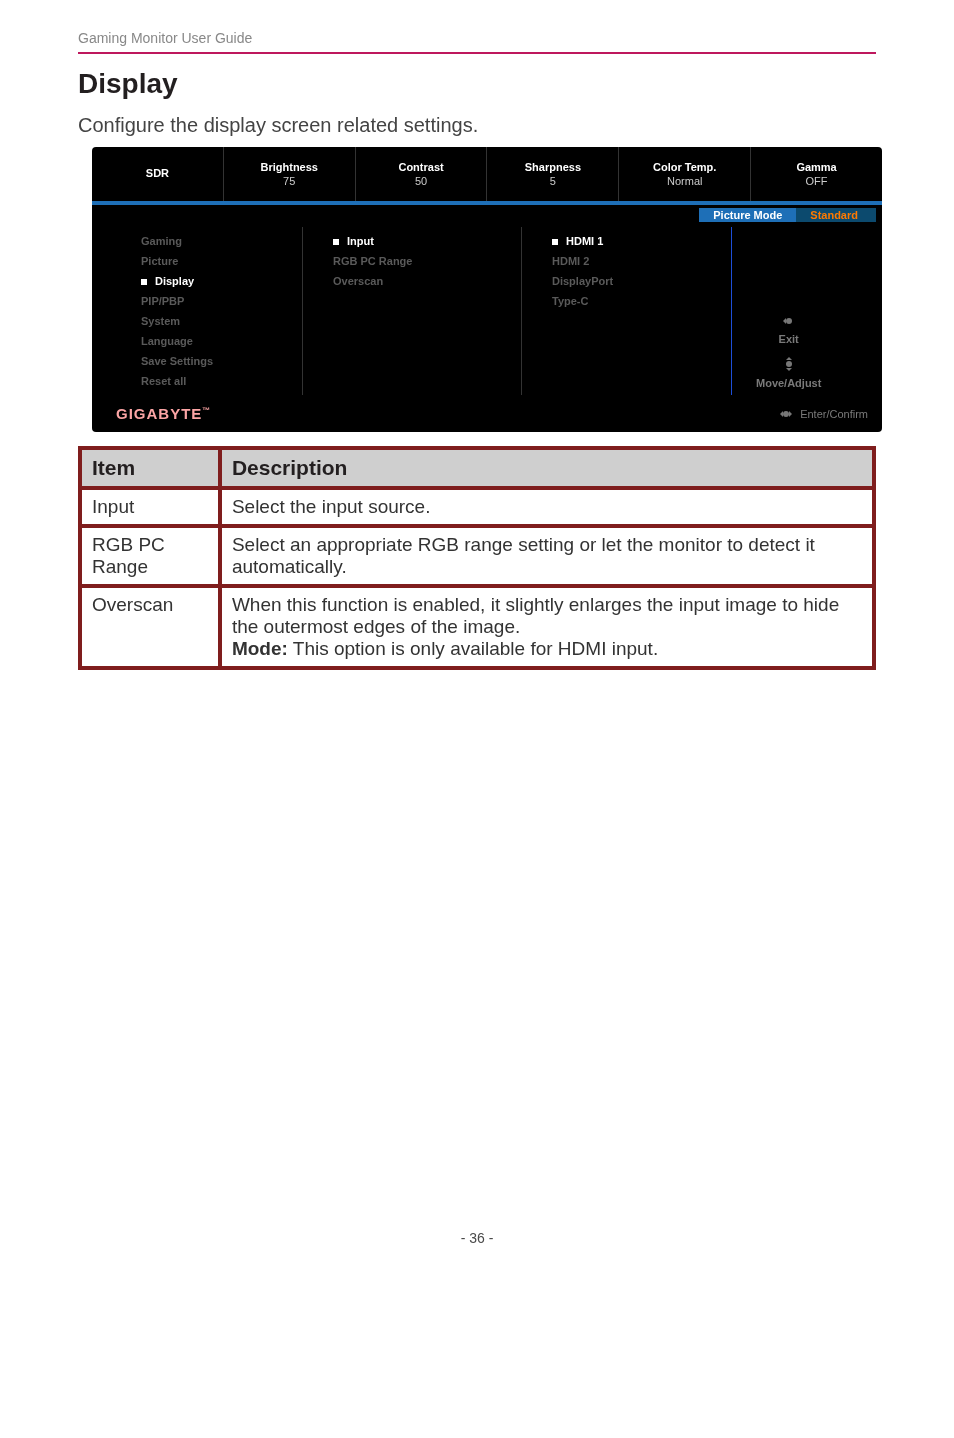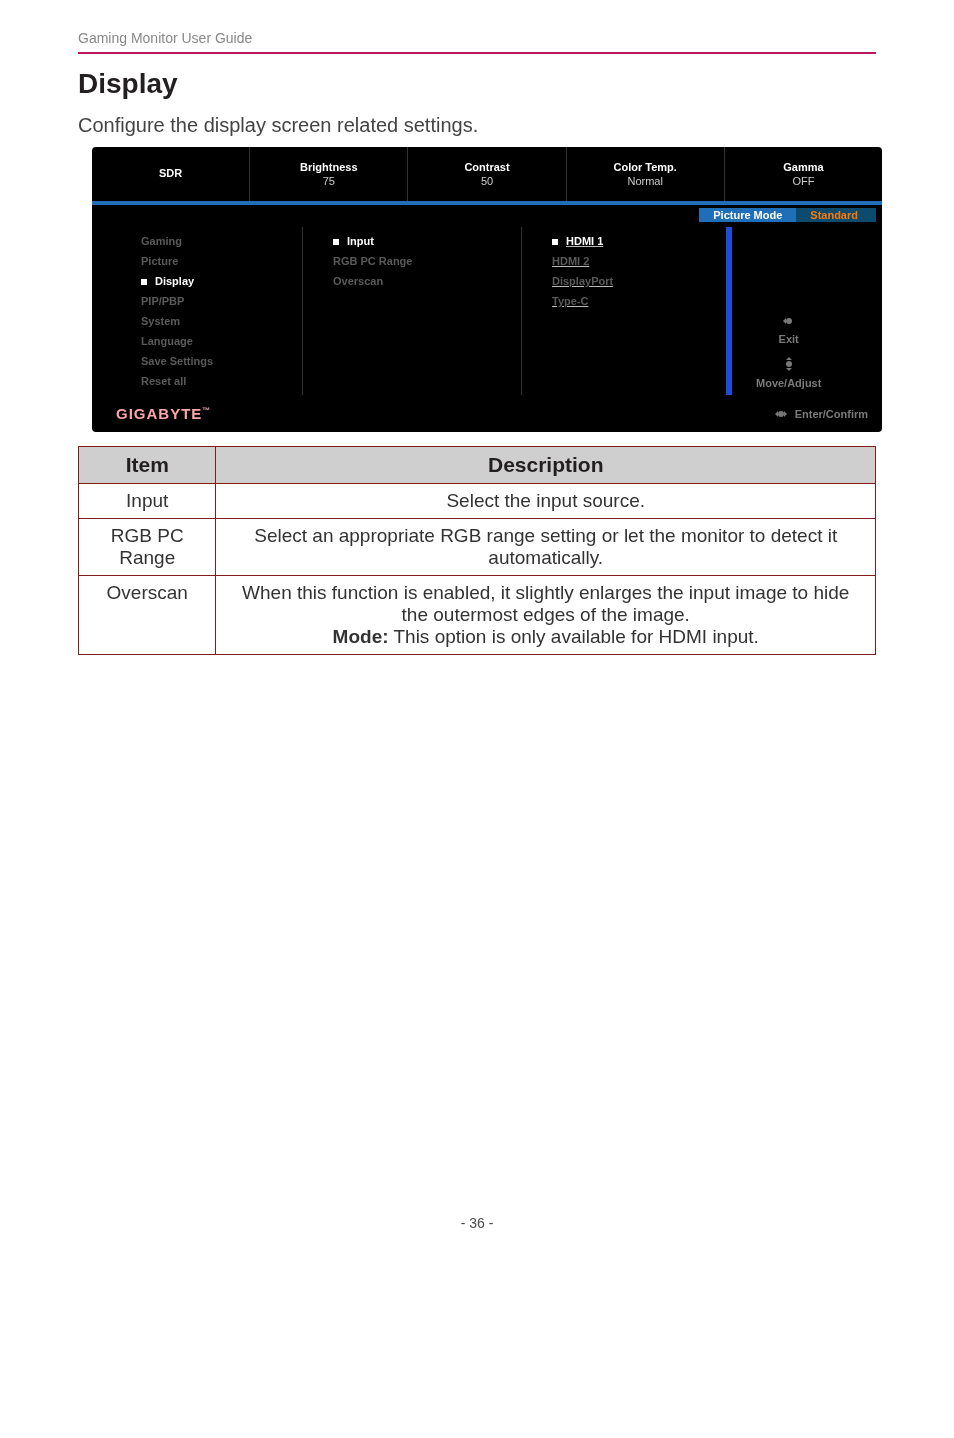--- a/index.html
+++ b/index.html
@@ -73,21 +73,21 @@
   .osd-body {
     display: flex;
     padding: 2px 0 6px 0;
   }
   .osd-col {
     position: relative;
     padding: 4px 0 4px 0;
   }
   .osd-col.menu  { width: 210px; padding-left: 49px; }
   .osd-col.sub   { width: 220px; border-left: 1px solid #333; border-right: 1px solid #333; padding-left: 30px;}
-  .osd-col.vals  { width: 210px; border-right: 6px solid #1d4ed8; padding-left: 30px; text-decoration: underline;}
+  .osd-col.vals  { width: 210px; border-right: 1px solid #1d4ed8; padding-left: 30px;}
   .osd-col.hints { flex: 1; position: relative; }
   .osd-item {
     padding: 4px 0;
     color: #5a5a5a;
     font-weight: bold;
     font-size: 11px;
   }
   .osd-item.active { color: #fff; }
   .osd-item .marker {
     display: inline-block;
@@ -114,32 +114,32 @@
     padding: 4px 14px 10px 24px;
   }
   .osd-brand {
     color: #fca5a5;
     font-weight: 900;
     font-size: 15px;
     letter-spacing: 1px;
     font-family: Arial, sans-serif;
   }
   .osd-brand sup { font-size: 8px; vertical-align: super; }
-  .osd-footer .confirm { color: #7a7a7a; font-weight: bold; font-size: 11px; display:flex; align-items:center; gap:6px;}
+  .osd-footer .confirm { color: #7a7a7a; font-weight: normal; font-size: 11px; display:flex; align-items:center; gap:6px;}
   
   table.desc {
     border-collapse: collapse;
     width: 100%;
     margin-top: 14px;
     font-size: 19px;
   }
   table.desc th, table.desc td {
-    border: 1px solid #7f1d1d;
+    border: 4px solid #7f1d1d;
     padding: 6px 10px;
-    text-align: center;
+    text-align: left;
     vertical-align: top;
     color: #333;
   }
   table.desc th {
     background: #cfcfcf;
     font-weight: 700;
     font-size: 21px;
     color: #231f20;
   }
   table.desc td .note-label { font-weight: 700; }
@@ -165,20 +165,24 @@
       <div class="osd-top-label">SDR</div>
       <div class="osd-top-val"></div>
     </div>
     <div class="osd-top-cell">
       <div class="osd-top-label">Brightness</div>
       <div class="osd-top-val">75</div>
     </div>
     <div class="osd-top-cell">
       <div class="osd-top-label">Contrast</div>
       <div class="osd-top-val">50</div>
+    </div>
+    <div class="osd-top-cell">
+      <div class="osd-top-label">Sharpness</div>
+      <div class="osd-top-val">5</div>
     </div>
     <div class="osd-top-cell">
       <div class="osd-top-label">Color Temp.</div>
       <div class="osd-top-val">Normal</div>
     </div>
     <div class="osd-top-cell">
       <div class="osd-top-label">Gamma</div>
       <div class="osd-top-val">OFF</div>
     </div>
   </div>

